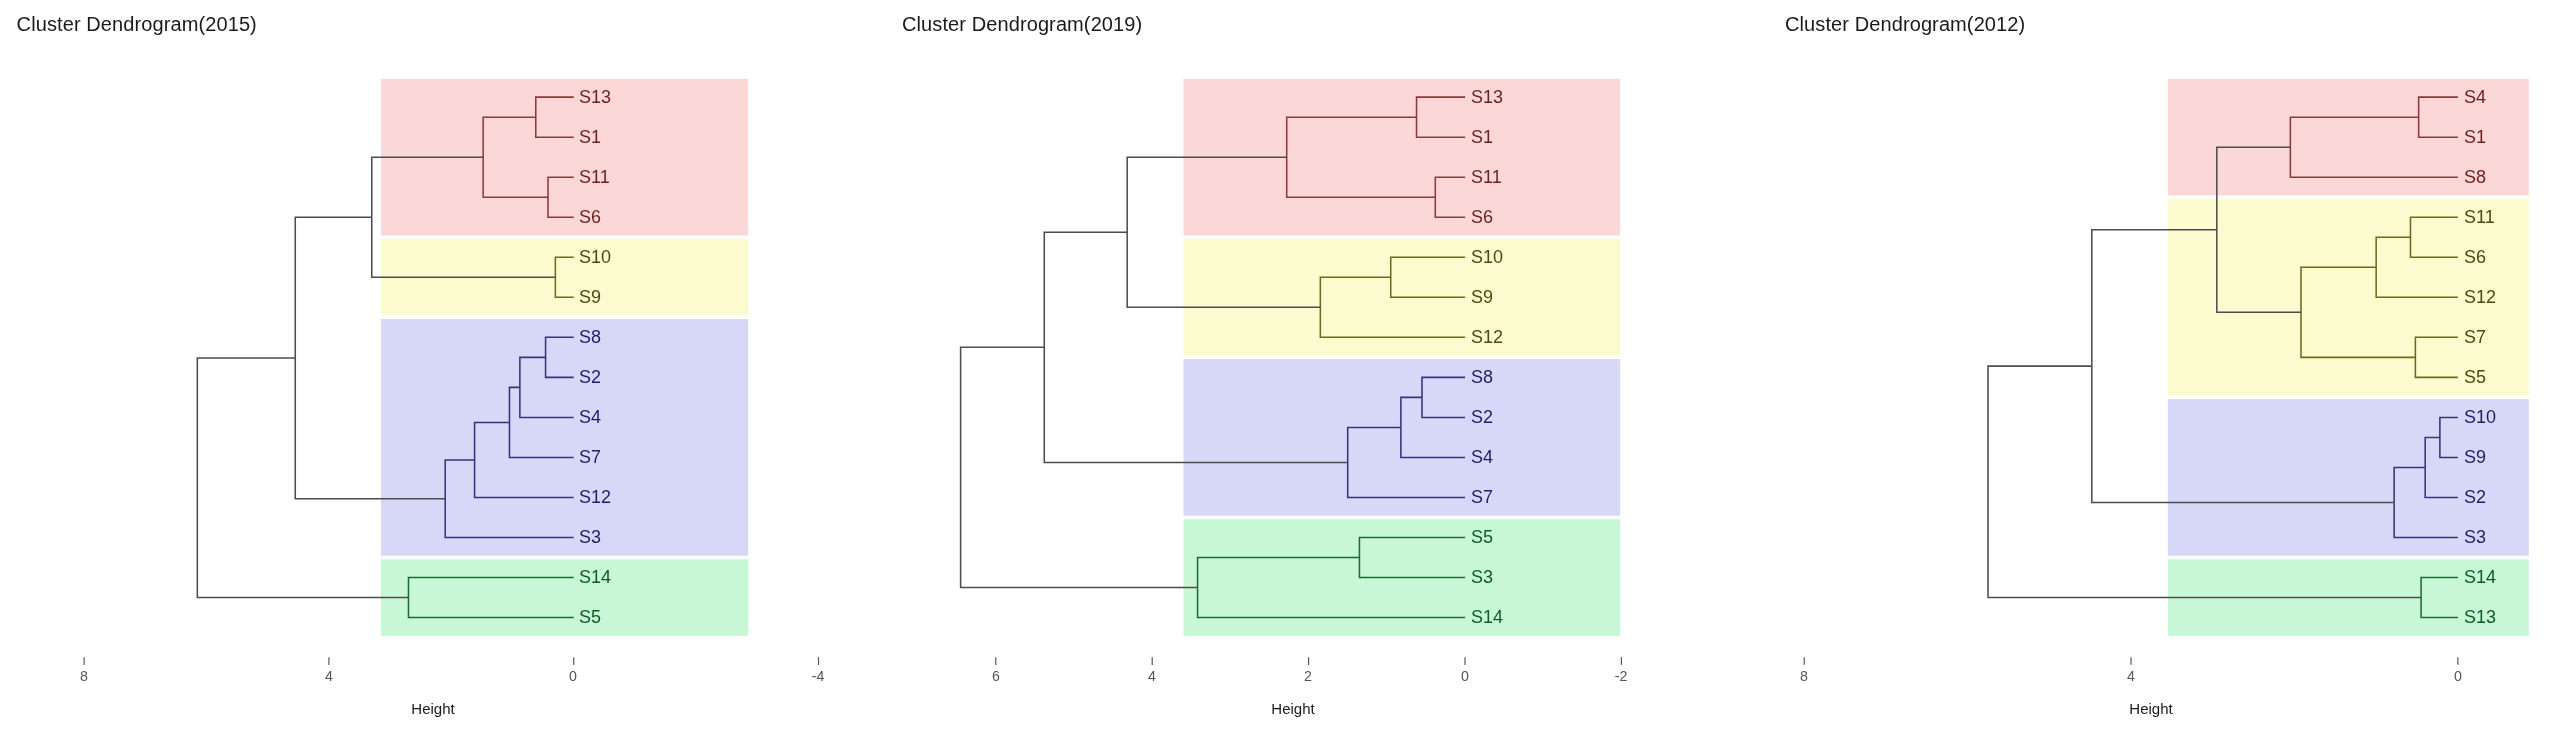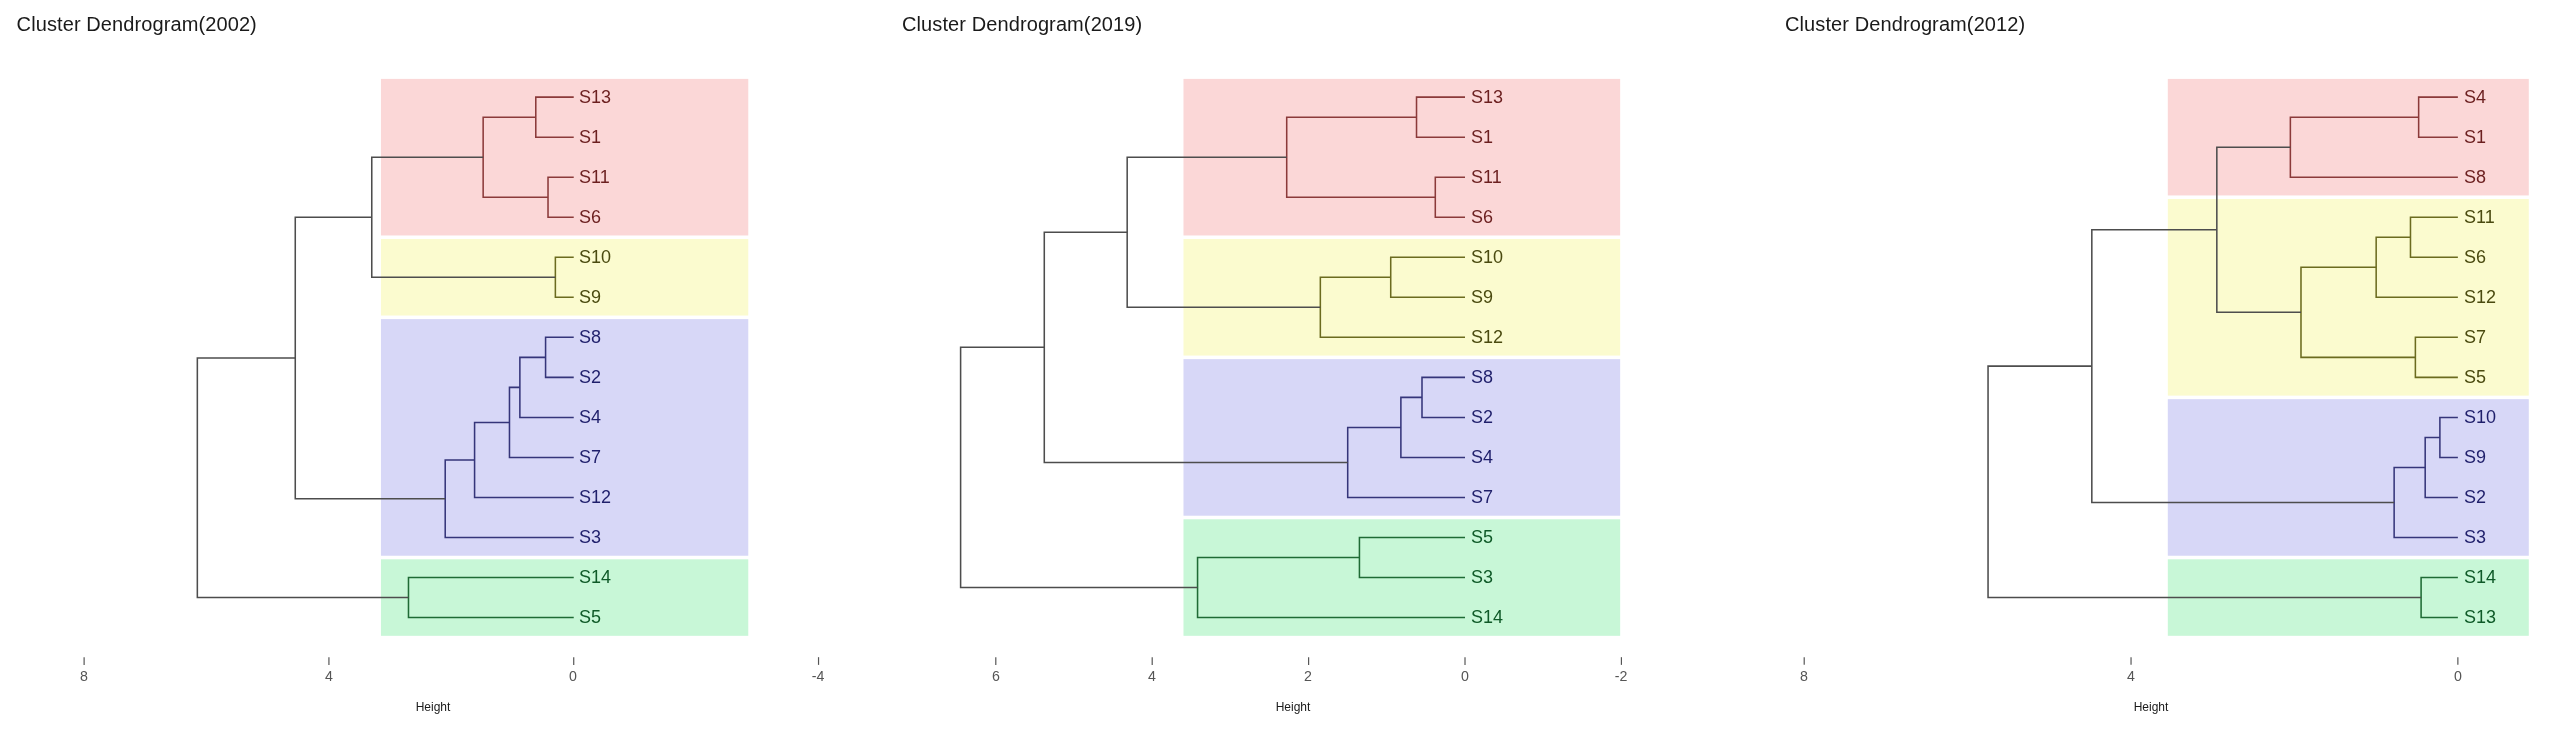--- a/index.html
+++ b/index.html
@@ -14,21 +14,21 @@
   .panel-title{
     position:absolute;
     font-size:20px;
     color:#1a1a1a;
     white-space:nowrap;
     letter-spacing:0.1px;
   }
   .plot{position:absolute;left:0;top:0;}
   .axis-label{
     position:absolute;
-    font-size:12px;
+    font-size:15px;
     color:#1a1a1a;
     white-space:nowrap;
     transform:translateX(-50%);
   }
   .tick-label{
     position:absolute;
     font-size:14.2px;
     color:#555;
     white-space:nowrap;
     transform:translateX(-50%);
@@ -39,21 +39,21 @@
     white-space:nowrap;
     transform:translateY(-50%);
   }
   svg{display:block;}
 </style>
 </head>
 <body>
 
 <div class="panels" id="panels">
     <div class="panel" style="width: 860px;">
-      <div class="panel-title" style="left: 16.6px; top: 13px;">Cluster Dendrogram(2002)</div>
+      <div class="panel-title" style="left: 16.6px; top: 13px;">Cluster Dendrogram(2015)</div>
       <svg width="860" height="742" class="plot" viewBox="0 0 1450 1251">
         <rect x="642.2898550724638" y="133" width="619.336811594203" height="264" fill="#fbd7d7"></rect>
         <rect x="642.2898550724638" y="403" width="619.336811594203" height="129" fill="#fbfbcf"></rect>
         <rect x="642.2898550724638" y="538" width="619.336811594203" height="399" fill="#d7d7f7"></rect>
         <rect x="642.2898550724638" y="943" width="619.336811594203" height="129" fill="#c8f7d7"></rect>
         <path d="M 967.3333333333333 163.75 L 903.3565217391306 163.75 L 903.3565217391306 231.25 L 967.3333333333333 231.25" fill="none" stroke="#8b3a3a" stroke-width="2.6"></path>
         <path d="M 967.3333333333333 298.75 L 923.9942028985507 298.75 L 923.9942028985507 366.25 L 967.3333333333333 366.25" fill="none" stroke="#8b3a3a" stroke-width="2.6"></path>
         <path d="M 903.3565217391306 197.5 L 814.6144927536232 197.5 L 814.6144927536232 332.5 L 923.9942028985507 332.5" fill="none" stroke="#8b3a3a" stroke-width="2.6"></path>
         <path d="M 967.3333333333333 433.75 L 936.3768115942029 433.75 L 936.3768115942029 501.25 L 967.3333333333333 501.25" fill="none" stroke="#6b6b1f" stroke-width="2.6"></path>
         <path d="M 967.3333333333333 568.75 L 919.8666666666667 568.75 L 919.8666666666667 636.25 L 967.3333333333333 636.25" fill="none" stroke="#35357a" stroke-width="2.6"></path>

